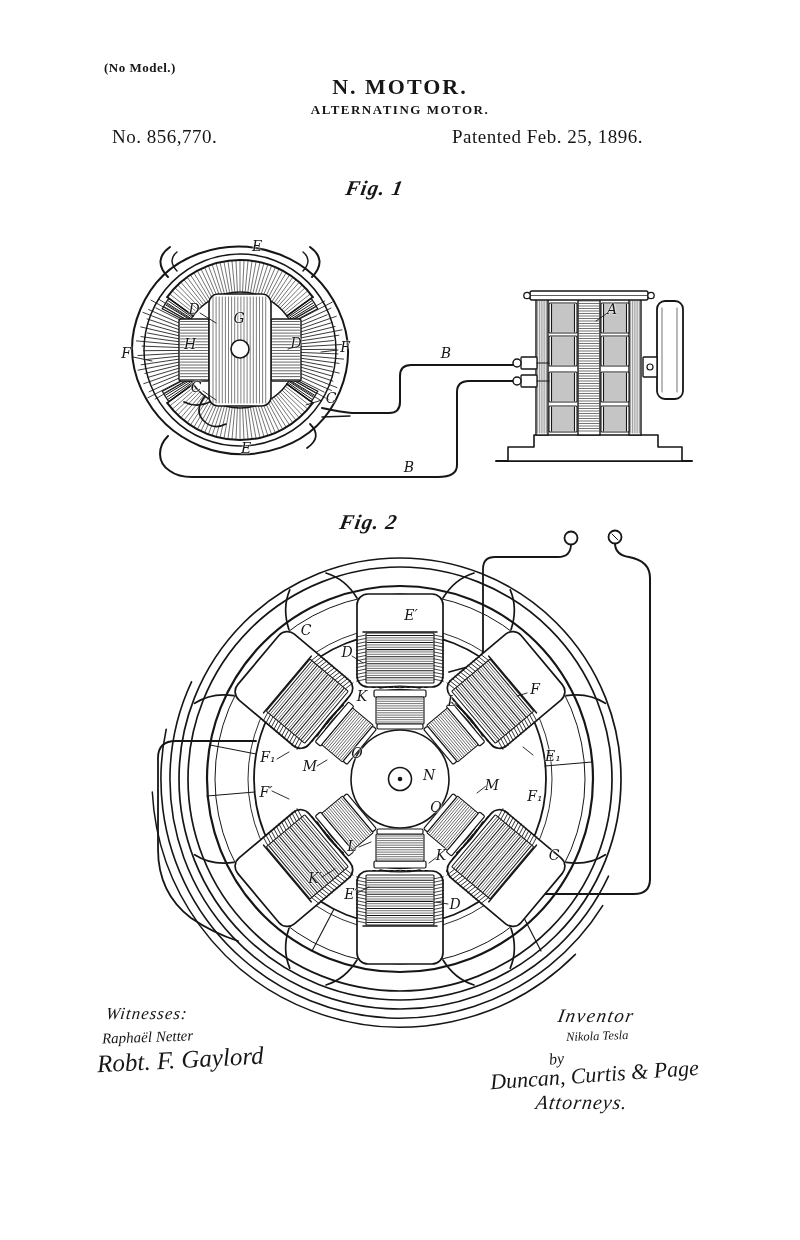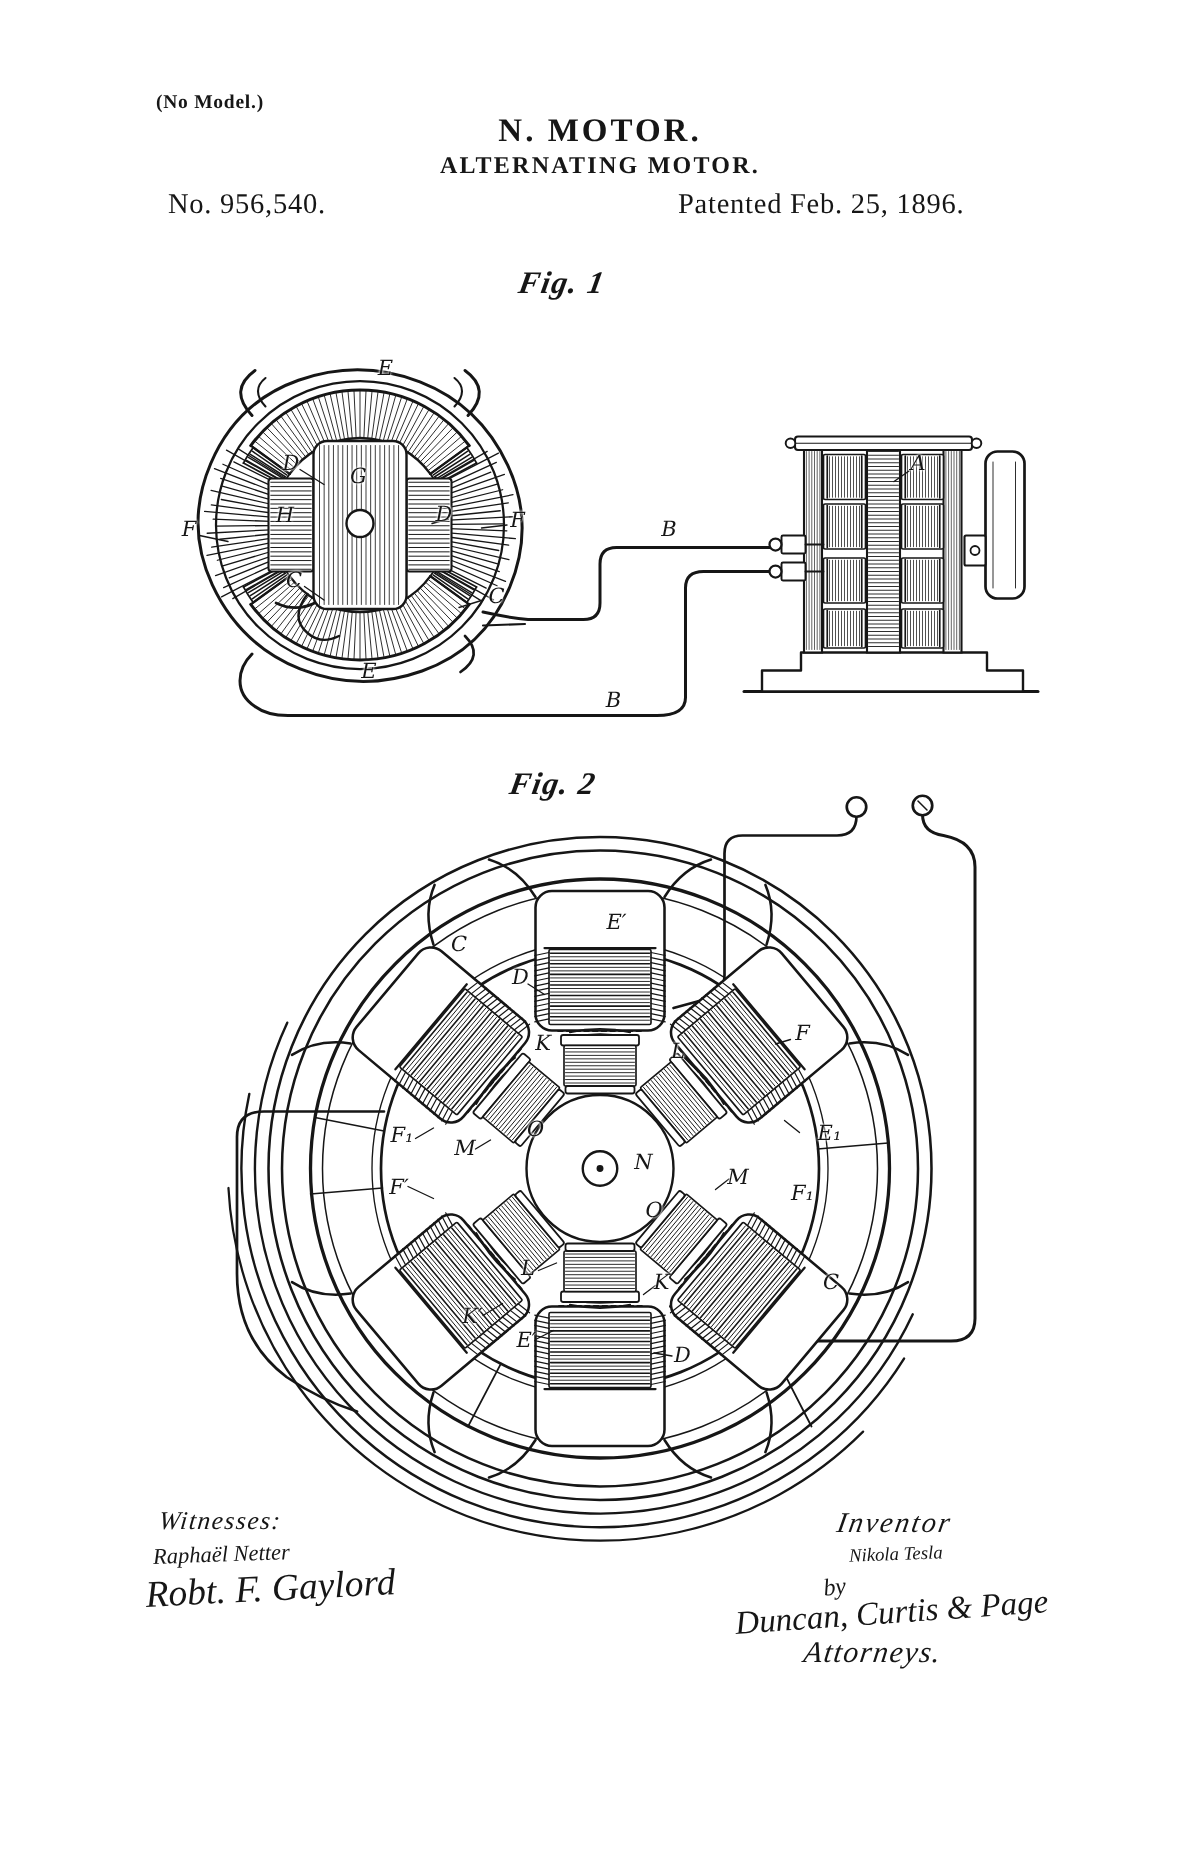--- a/index.html
+++ b/index.html
@@ -2,21 +2,21 @@
 <html><head>
 <meta charset="utf-8">
 <style>
   html,body{margin:0;padding:0;background:#e8e8e8;}
   .page{position:relative;width:800px;height:1240px;background:#ffffff;overflow:hidden;
         font-family:"Liberation Serif","DejaVu Serif",serif;color:#161616;margin:0 auto;}
   #art{position:absolute;left:0;top:0;z-index:1;}
   .txt{position:absolute;z-index:2;white-space:nowrap;}
   .no-model{left:104px;top:60px;font-size:13px;font-weight:bold;letter-spacing:.5px;}
   .name{left:0;right:0;top:74px;text-align:center;font-size:22px;font-weight:bold;letter-spacing:2px;}
-  .title{left:0;right:0;top:102px;text-align:center;font-size:16px;font-weight:bold;letter-spacing:1.5px;}
+  .title{left:0;right:0;top:102px;text-align:center;font-size:13px;font-weight:bold;letter-spacing:1.5px;}
   .patno{left:112px;top:126px;font-size:19px;letter-spacing:.5px;}
   .patdate{left:452px;top:126px;font-size:19px;letter-spacing:.5px;}
   .figcap{z-index:2;font-size:21px;font-weight:bold;font-style:italic;letter-spacing:1px;transform:skewX(-10deg);}
   .figcap1{left:346px;top:176px;}
   .figcap2{left:340px;top:510px;}
   .plabel{position:absolute;z-index:3;transform:translate(-50%,-55%);
           font:italic 14px "DejaVu Serif","Liberation Serif",serif;color:#161616;
           text-shadow:0 0 2px #fff,0 0 2px #fff;}
   .sig{font-style:italic;z-index:2;}
   .wit-label{left:106px;top:1004px;font-size:17px;letter-spacing:1px;transform:skewX(-6deg);}
@@ -967,21 +967,21 @@
       <line x1="322" y1="877" x2="335" y2="869" stroke="#161616" stroke-width="0.9" stroke-linecap="round"></line>
       <line x1="357" y1="893" x2="369" y2="887" stroke="#161616" stroke-width="0.9" stroke-linecap="round"></line>
       <line x1="448" y1="904" x2="436" y2="902" stroke="#161616" stroke-width="0.9" stroke-linecap="round"></line>
       <line x1="437" y1="857" x2="429" y2="863" stroke="#161616" stroke-width="0.9" stroke-linecap="round"></line>
       <line x1="456" y1="705" x2="464" y2="713" stroke="#161616" stroke-width="0.9" stroke-linecap="round"></line>
     </svg>
 
   <div class="txt no-model">(No Model.)</div>
   <div class="txt name">N. MOTOR.</div>
   <div class="txt title">ALTERNATING MOTOR.</div>
-  <div class="txt patno">No. 956,540.</div>
+  <div class="txt patno">No. 856,770.</div>
   <div class="txt patdate">Patented Feb. 25, 1896.</div>
 
   <div class="txt figcap figcap1">Fig. 1</div>
   <div class="txt figcap figcap2">Fig. 2</div>
 
   <div class="txt sig wit-label">Witnesses:</div>
   <div class="txt sig wit-1">Raphaël Netter</div>
   <div class="txt sig wit-2">Robt. F. Gaylord</div>
   <div class="txt sig inv-label">Inventor</div>
   <div class="txt sig inv-sig">Nikola Tesla</div>

